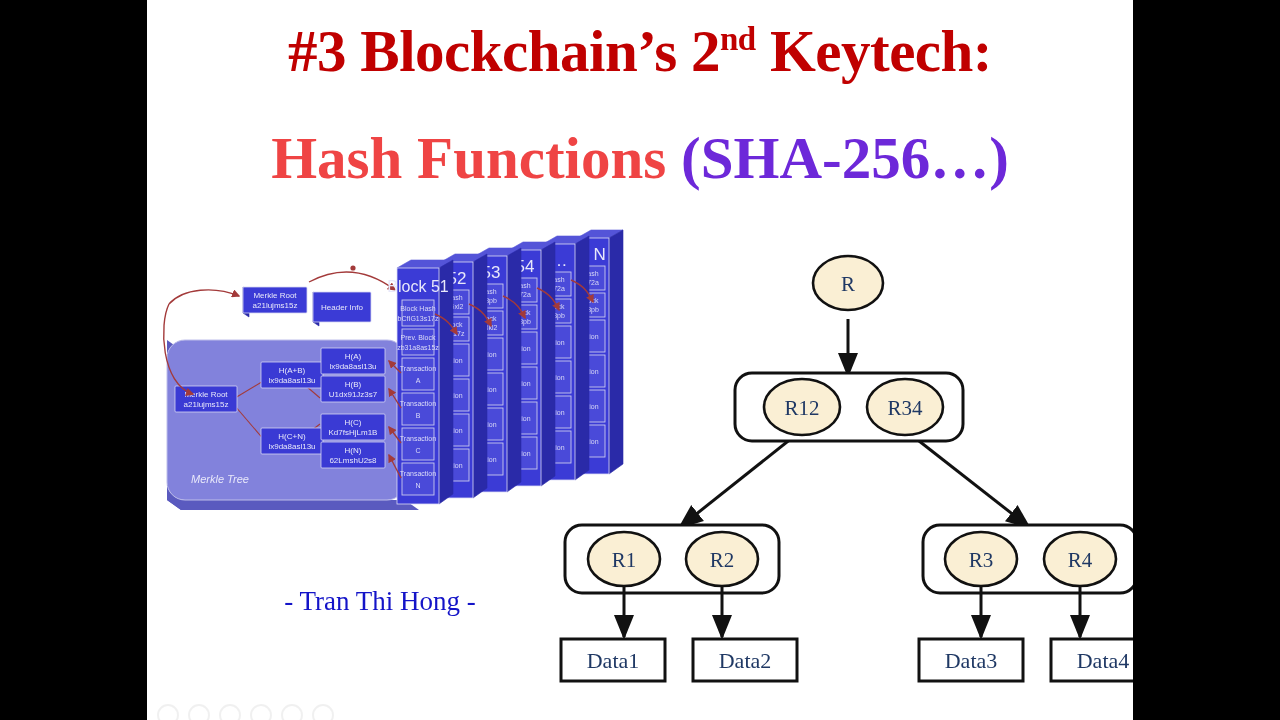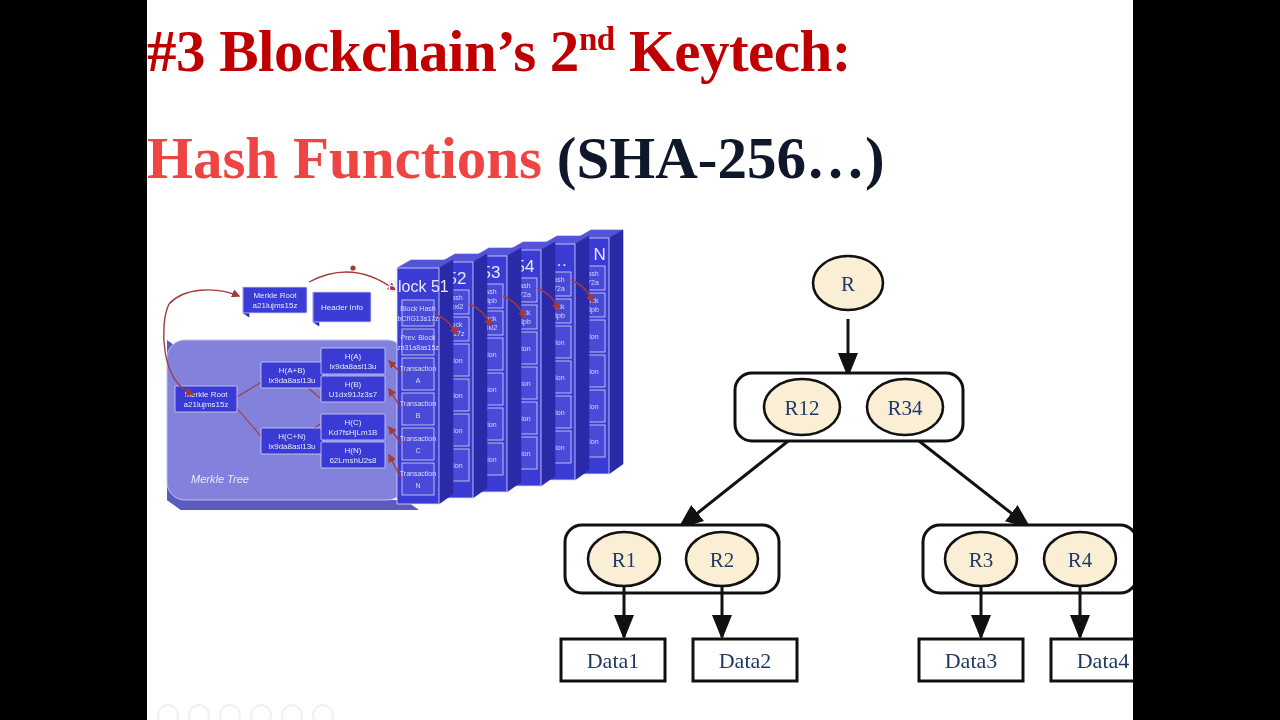--- a/index.html
+++ b/index.html
@@ -10,33 +10,33 @@
   
   .bar-left  { position:absolute; left:0;    top:0; width:147px;  height:720px; background:#000; }
   .bar-right { position:absolute; left:1133px; top:0; width:147px; height:720px; background:#000; }
 
   .slide {
     position:absolute; left:147px; top:0; width:986px; height:720px;
     background:#ffffff; overflow:hidden;
   }
 
   
-  .title-block { position:absolute; left:0; top:22px; width:986px; text-align:left; }
+  .title-block { position:absolute; left:0; top:22px; width:986px; text-align:center; }
   .title-line1 {
     font-family:"Liberation Serif", serif; font-weight:bold;
     font-size:59px; line-height:1.0; letter-spacing:-0.5px;
     color:#C00000; white-space:nowrap;
   }
   .title-line1 sup { font-size:0.56em; vertical-align:super; }
   .title-line2 {
     font-family:"Liberation Serif", serif; font-weight:bold;
     font-size:59px; line-height:1.0; margin-top:48px; white-space:nowrap;
   }
   .t-purple { color:#ef4444; }
-  .t-navy   { color:#0f172a; }
+  .t-navy   { color:#6d28d9; }
 
   
   .author {
     position:absolute; left:68px; top:586px; width:330px; text-align:center;
     font-family:"Liberation Serif", serif; font-size:27px; color:#1414C8;
   }
 
   
   .ghost-icons { position:absolute; left:10px; bottom:-6px; display:flex; gap:9px; opacity:0.10; }
   .ghost-icons span {
@@ -397,20 +397,21 @@
           <rect class="dbox" x="382" y="394" width="104" height="42"></rect>
           <text class="dtxt" x="434" y="423">Data3</text>
         </g>
         <g>
           <rect class="dbox" x="514" y="394" width="104" height="42"></rect>
           <text class="dtxt" x="566" y="423">Data4</text>
         </g>
       </svg>
     </div>
 
+    <div class="author">- Tran Thi Hong -</div>
 
     <div class="ghost-icons">
       <span></span>
       <span></span>
       <span></span>
       <span></span>
       <span></span>
       <span></span>
     </div>
 

